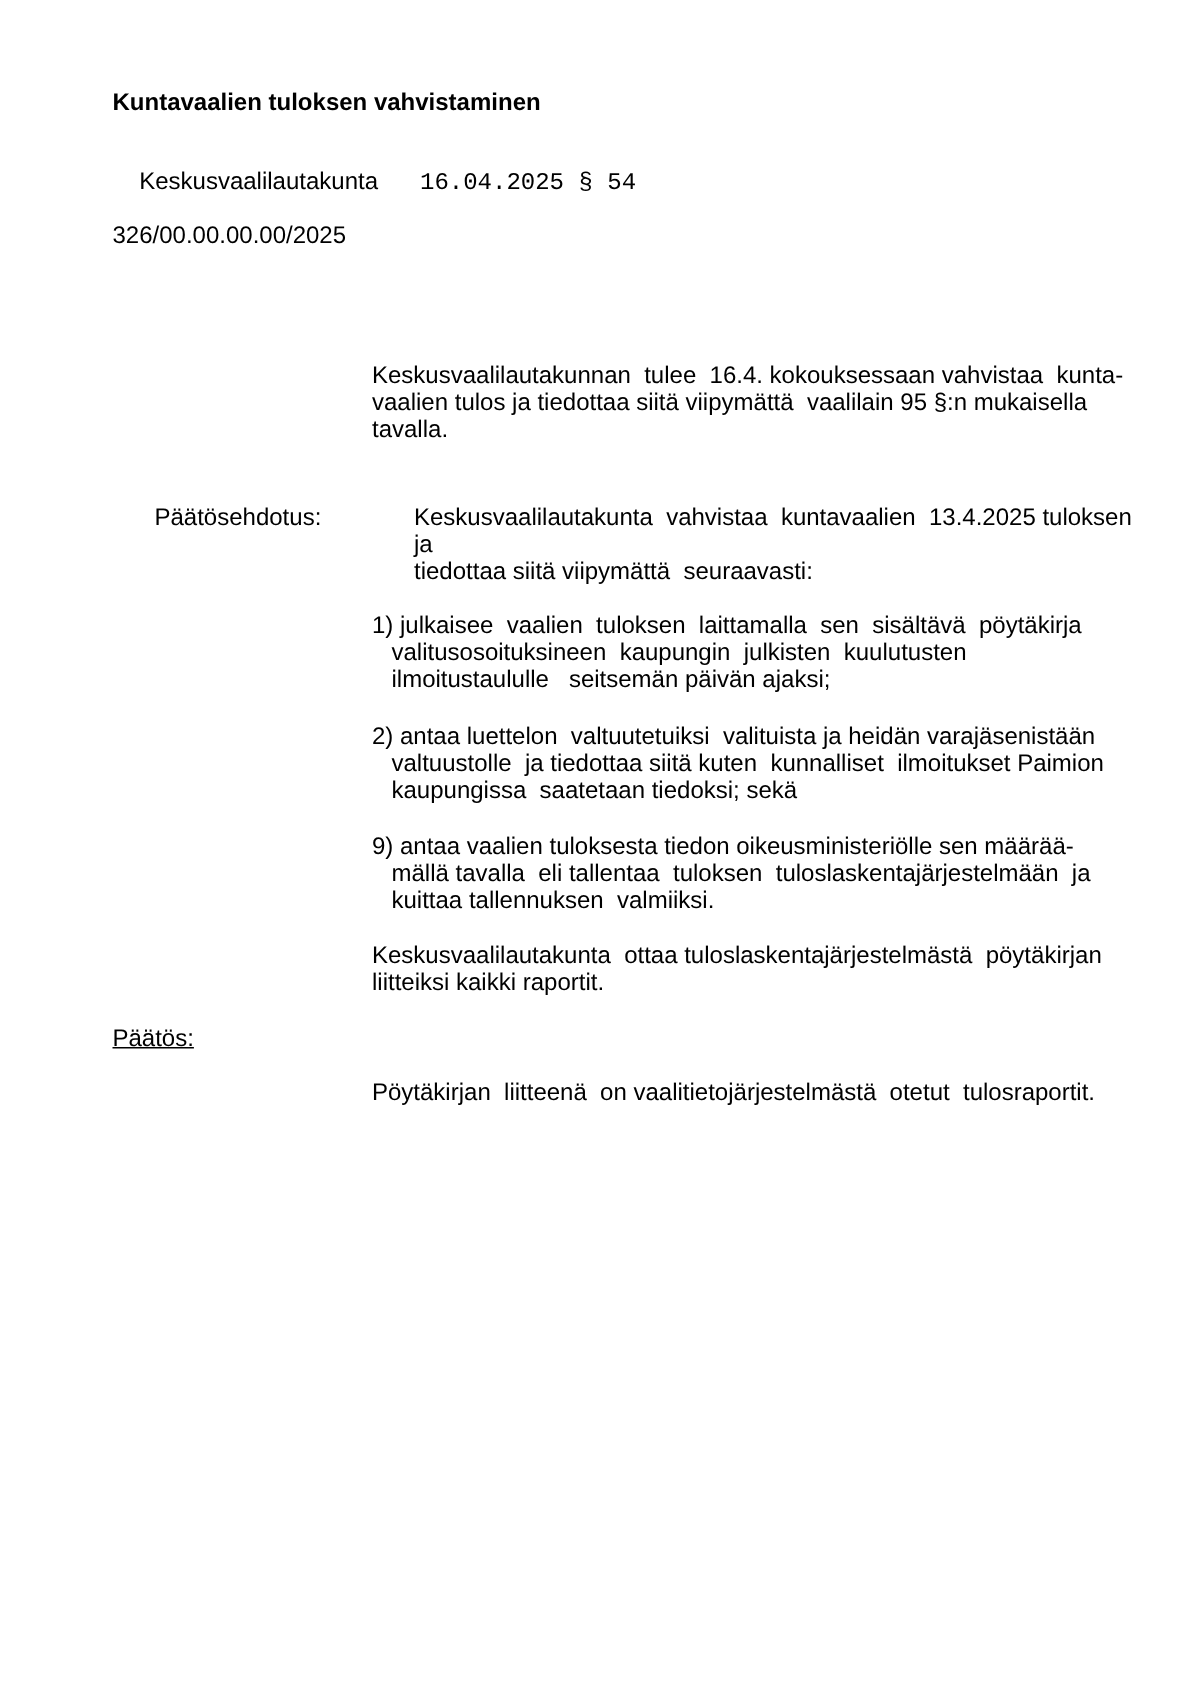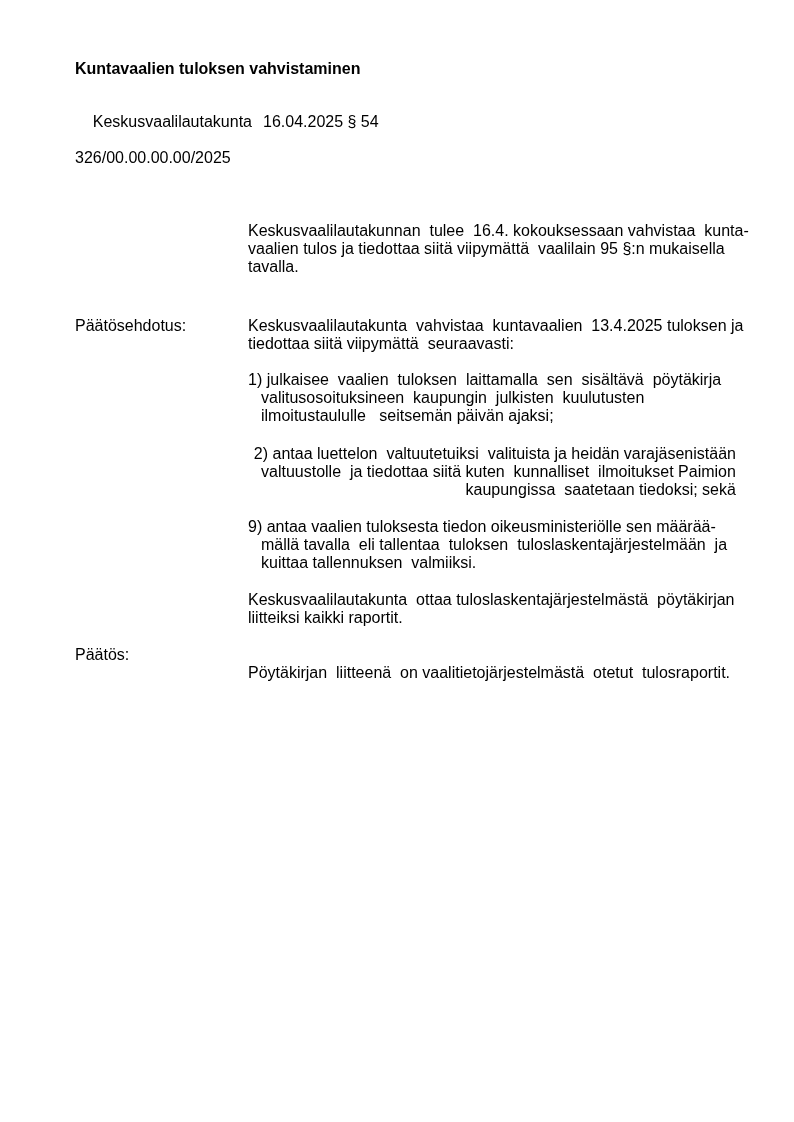--- a/index.html
+++ b/index.html
@@ -24,45 +24,46 @@
     margin: 0;
     font-size: 16px;
     font-weight: bold;
     line-height: 18px;
   }
   .meeting-line {
     margin-top: 17px;
     white-space: pre;
   }
   .meeting-line .date-sec {
-    margin-left: 11px;
+    margin-left: 28px;
+    font-family: Liberation Mono, monospace;
   }
   .diary {
     white-space: pre;
   }
   .row {
     display: flex;
     align-items: flex-start;
   }
   .label-cell {
     flex: 0 0 173px;
     width: 173px;
     white-space: pre;
   }
   .body-cell {
     white-space: pre-wrap;
   }
-  .row-intro      { margin-top: 55px; }
-  .row-proposal   { margin-top: 41px; }
+  .row-intro      { margin-top: 75px; }
+  .row-proposal   { margin-top: 41px; margin-left: 28px; }
   .row-item-1     { margin-top: 18px; }
-  .row-item-2     { margin-top: 20px; text-align: right; }
+  .row-item-2     { margin-top: 20px; }
   .row-item-3     { margin-top: 19px; }
   .row-closing    { margin-top: 19px; }
-  .row-decision   { margin-top: 19px; }
-  .row-attachment { }
+  .row-decision   { margin-top: 19px; text-decoration: underline; }
+  .row-attachment { margin-top: 18px; }
   .list-item {
     padding-left: 13px;
     text-indent: -13px;
   }
 </style>
 </head>
 <body>
 
 <div class="page">
 

